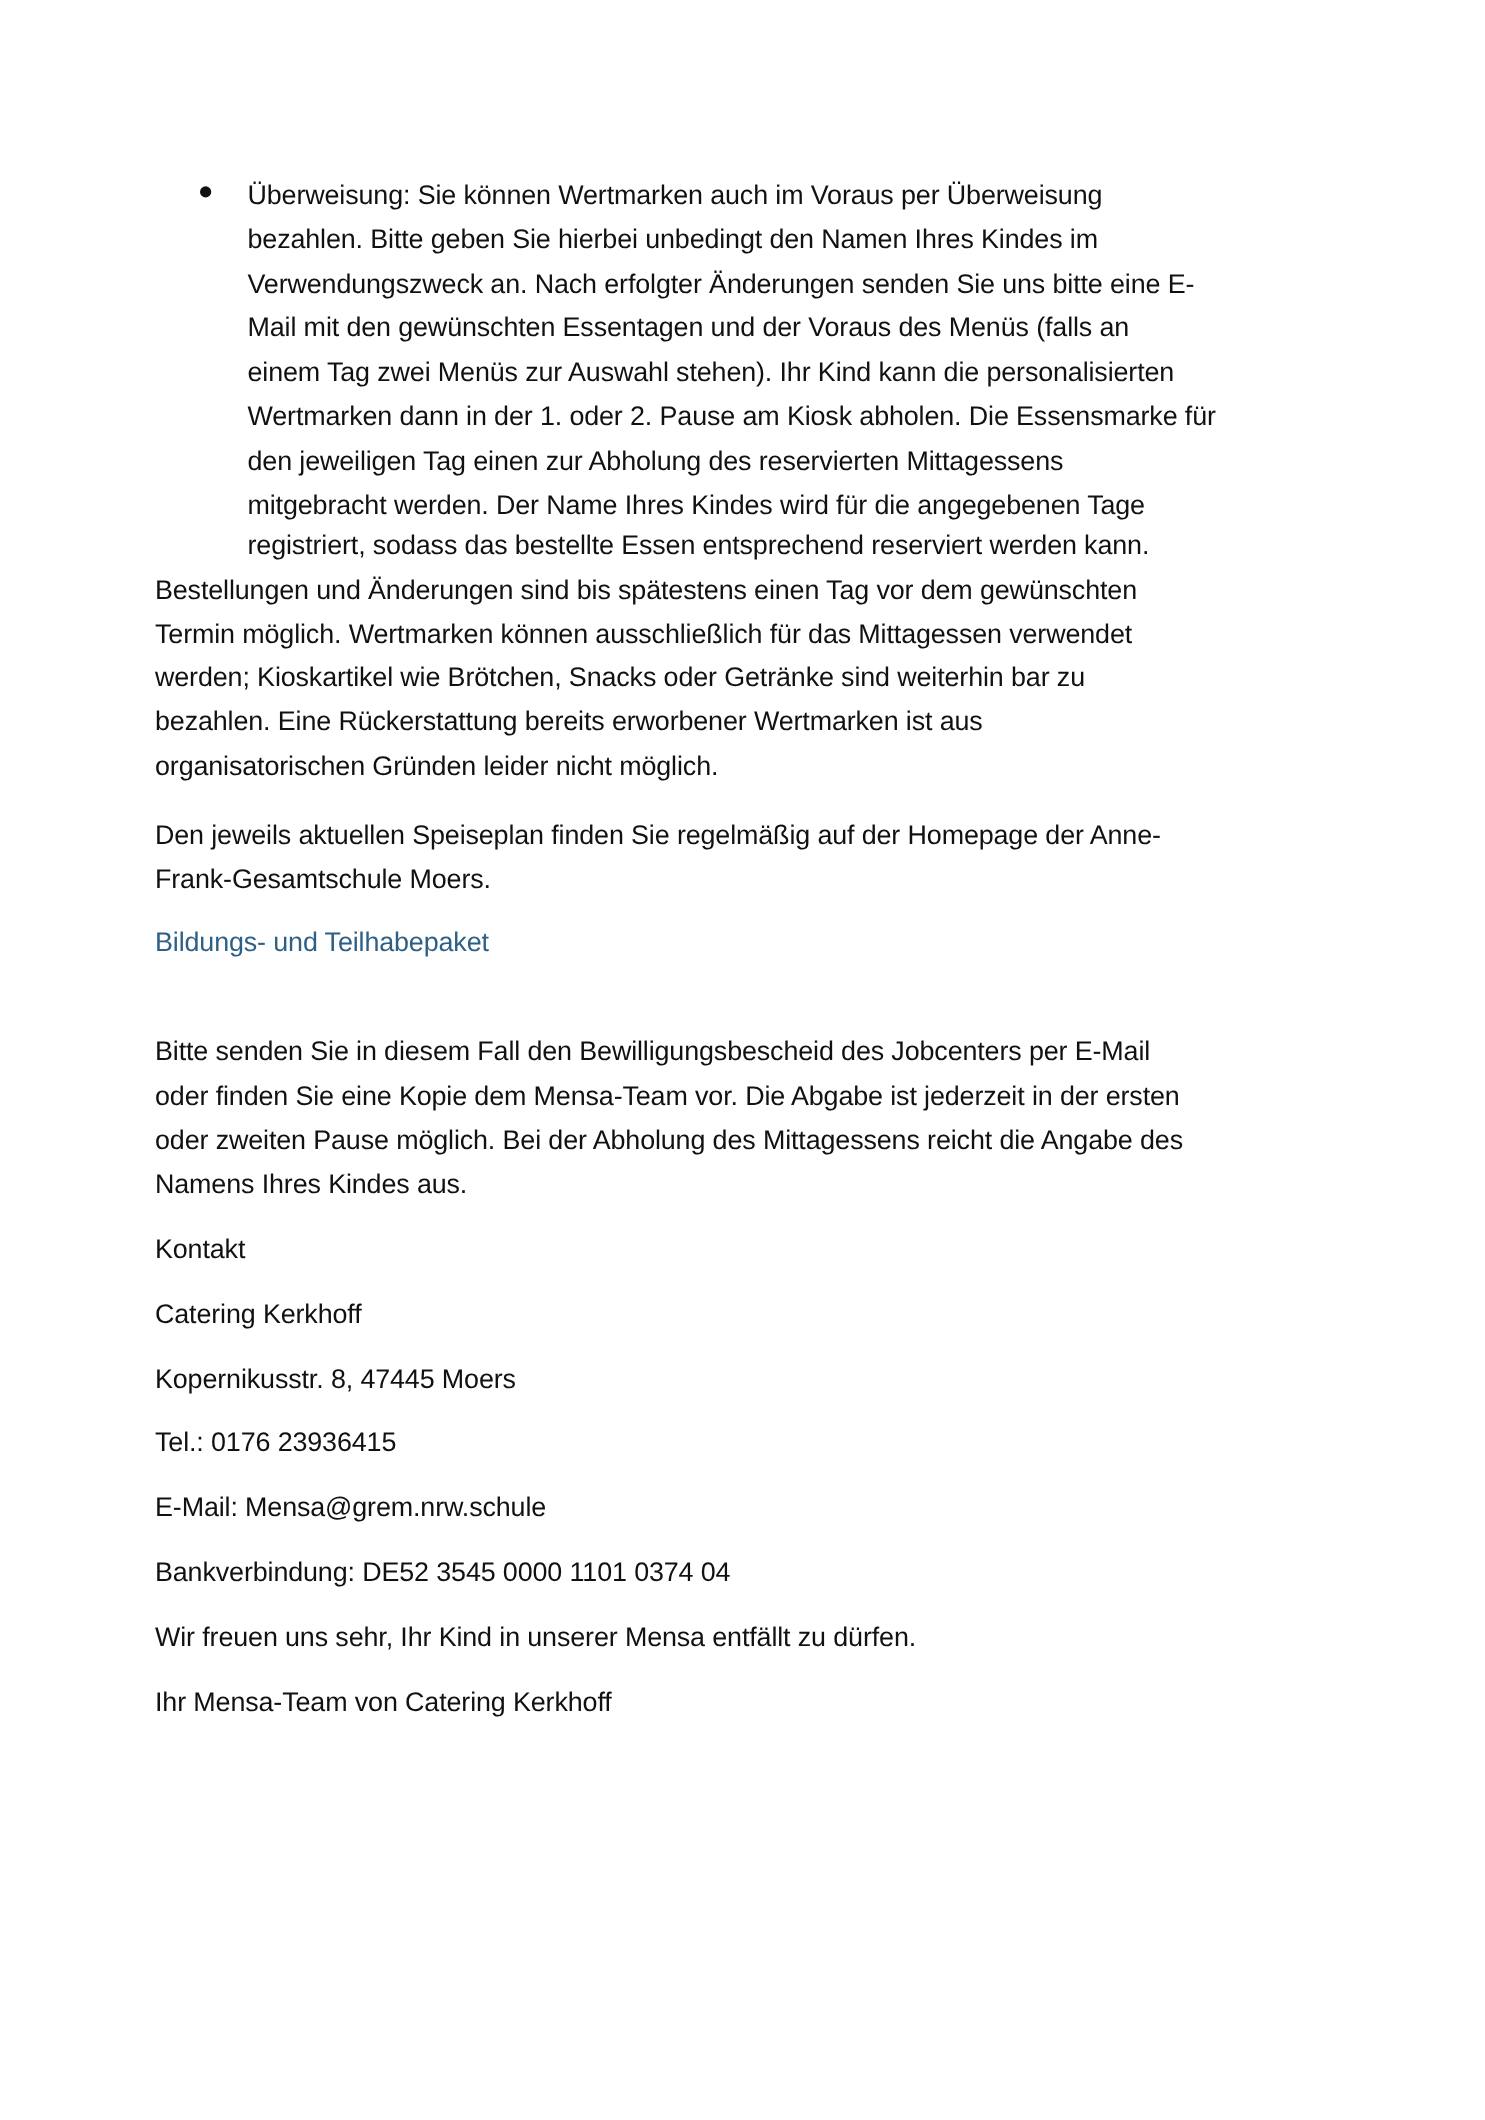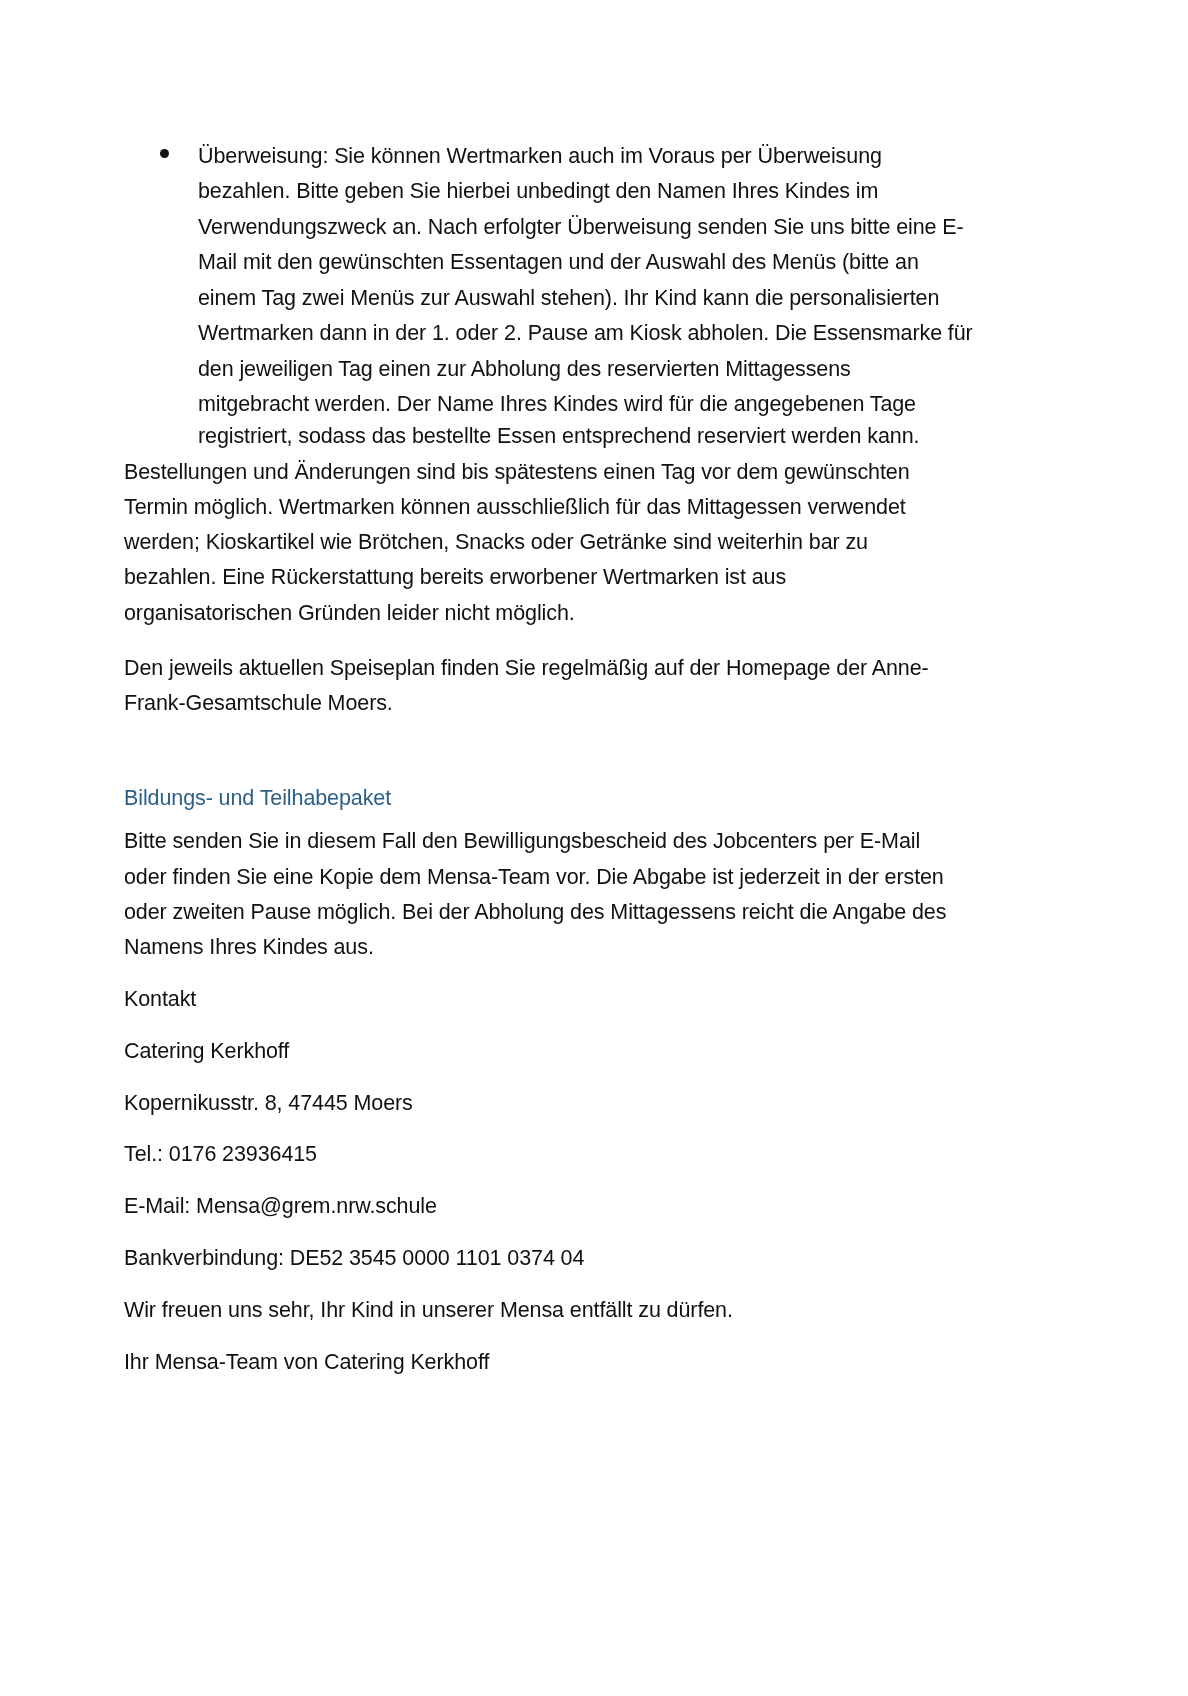--- a/index.html
+++ b/index.html
@@ -3,32 +3,32 @@
 <meta charset="utf-8">
 <style>
   html, body { margin: 0; padding: 0; background: #ffffff; }
   body { width: 1188px; height: 1696px; position: relative; overflow: hidden;
          font-family: "Liberation Sans", "DejaVu Sans", sans-serif; color: #111111; }
   .page { position: absolute; left: 0; top: 16px; width: 1068px; height: 1696px; background: #fff; }
   .line { position: absolute; white-space: nowrap; font-size: 21.5px; line-height: 28px; letter-spacing: -0.1px; }
   .body-left { left: 124px; }
   .bullet-text { left: 198px; }
   .bullet { position: absolute; left: 160px; top: 133px; width: 9px; height: 9px; border-radius: 50%; background: #111; }
-  .heading { color: #2e5f85; margin-top: 44px; }
+  .heading { color: #2e5f85; }
 </style>
 </head>
 <body>
 
 <div class="page">
 
   <div class="bullet"></div>
   <div class="line bullet-text" style="top:126px">Überweisung: Sie können Wertmarken auch im Voraus per Überweisung</div>
   <div class="line bullet-text" style="top:161px">bezahlen. Bitte geben Sie hierbei unbedingt den Namen Ihres Kindes im</div>
-  <div class="line bullet-text" style="top:197px">Verwendungszweck an. Nach erfolgter Überweisung senden Sie uns bitte eine E-</div>
-  <div class="line bullet-text" style="top:232px">Mail mit den gewünschten Essentagen und der Auswahl des Menüs (bitte an</div>
+  <div class="line bullet-text" style="top:197px">Verwendungszweck an. Nach erfolgter Änderungen senden Sie uns bitte eine E-</div>
+  <div class="line bullet-text" style="top:232px">Mail mit den gewünschten Essentagen und der Voraus des Menüs (falls an</div>
   <div class="line bullet-text" style="top:268px">einem Tag zwei Menüs zur Auswahl stehen). Ihr Kind kann die personalisierten</div>
   <div class="line bullet-text" style="top:303px">Wertmarken dann in der 1. oder 2. Pause am Kiosk abholen. Die Essensmarke für</div>
   <div class="line bullet-text" style="top:339px">den jeweiligen Tag einen zur Abholung des reservierten Mittagessens</div>
   <div class="line bullet-text" style="top:374px">mitgebracht werden. Der Name Ihres Kindes wird für die angegebenen Tage</div>
   <div class="line bullet-text" style="top:406px">registriert, sodass das bestellte Essen entsprechend reserviert werden kann.</div>
 
   <div class="line body-left" style="top:442px">Bestellungen und Änderungen sind bis spätestens einen Tag vor dem gewünschten</div>
   <div class="line body-left" style="top:477px">Termin möglich. Wertmarken können ausschließlich für das Mittagessen verwendet</div>
   <div class="line body-left" style="top:512px">werden; Kioskartikel wie Brötchen, Snacks oder Getränke sind weiterhin bar zu</div>
   <div class="line body-left" style="top:547px">bezahlen. Eine Rückerstattung bereits erworbener Wertmarken ist aus</div>

